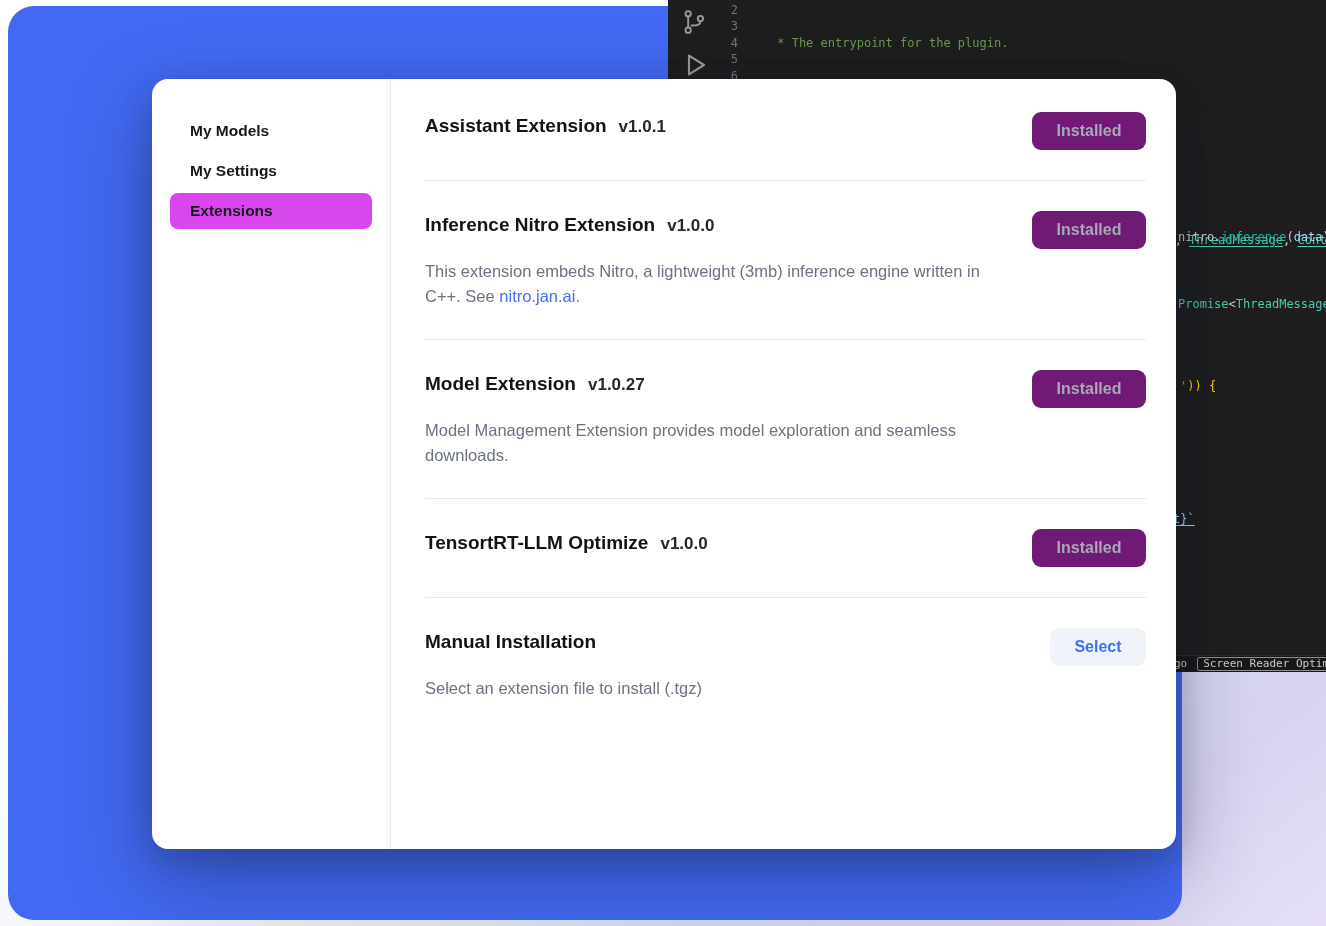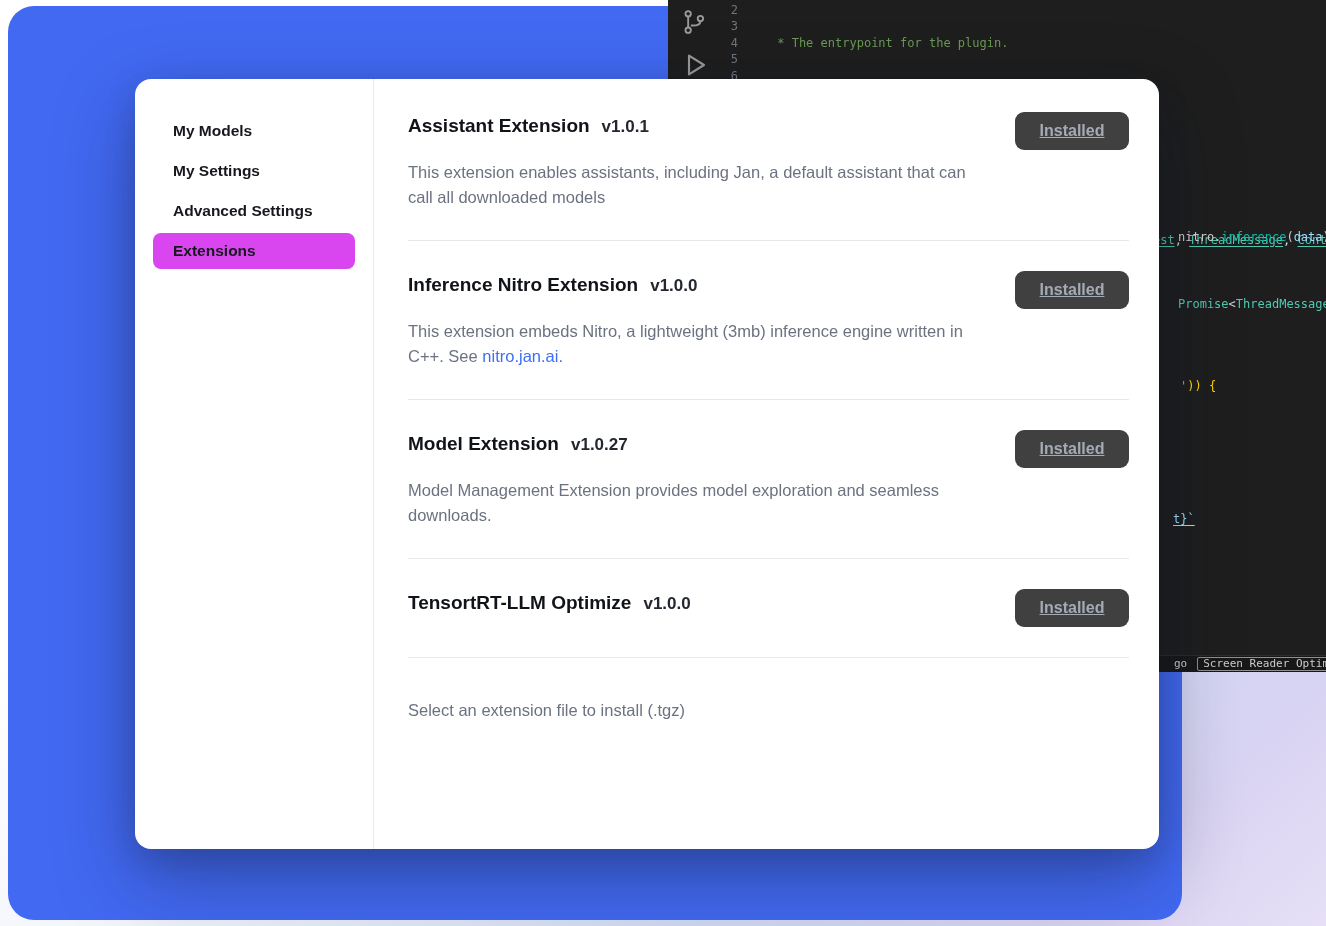--- a/index.html
+++ b/index.html
@@ -39,21 +39,21 @@
     background:#181818; border-top:1px solid #2b2b2b;
     font-size:11px; color:#cccccc; display:flex; align-items:center;
   }
   .status-left{ margin-left:506px; }
   .status-badge{
     margin-left:10px; border:1px solid #8f8f8f; border-radius:2px;
     padding:0 5px; height:14px; line-height:12px; white-space:nowrap;
   }
   
   .card{
-    position:absolute; left:135px; top:79px; width:1024px; height:770px;
+    position:absolute; left:152px; top:79px; width:1024px; height:770px;
     background:#ffffff; border-radius:16px; z-index:5; display:flex; overflow:hidden;
     box-shadow:0 30px 80px rgba(15,23,42,.35), 0 10px 30px rgba(15,23,42,.18);
   }
   .sidebar{ width:239px; border-right:1px solid #e9eaec; padding-top:30px; flex:none; }
   .side-item{
     margin:4px 18px; padding:9px 20px; border-radius:8px;
     font-size:15.5px; font-weight:600; color:#16181d; cursor:pointer;
   }
   .side-item.active{ background:#d946ef; }
   .content{ flex:1; padding:33px 30px 0 34px; }
@@ -63,21 +63,21 @@
   .sec-head{ display:flex; justify-content:space-between; align-items:flex-start; }
   .sec-titles{ display:flex; align-items:baseline; gap:12px; }
   .sec-title{ font-size:19px; line-height:28px; font-weight:700; color:#101318; }
   .sec-version{ font-size:17px; color:#23272f; font-weight:700; }
   .sec-desc{ margin-top:10px; max-width:585px; font-size:16.5px; line-height:25px; color:#6b7280; }
   .sec-desc a{ color:#3e6ff4; text-decoration:none; cursor:pointer; }
   .btn{
     border:none; border-radius:9px; padding:10px 20px;
     font-family:inherit; font-size:16px; font-weight:600; cursor:pointer; flex:none;
   }
-  .btn-installed{ background:#404040; color:#a4abb6; min-width:114px;text-decoration:underline; }
+  .btn-installed{ background:#701a75; color:#a4abb6; min-width:114px; }
   .btn-select{ background:#f0f3f9; color:#4070f4; min-width:96px; }
 </style>
 </head>
 <body>
 
 <div class="blue-panel"></div>
 
 <div class="editor">
   <div class="activity">
     <svg width="28" height="28" viewBox="0 0 24 24" fill="none" stroke="#9a9a9a" stroke-width="1.6">
@@ -118,35 +118,33 @@
   <div class="statusbar">
     <span class="status-left">go</span>
     <span class="status-badge">Screen Reader Optimize</span>
   </div>
 </div>
 
 <div class="card">
   <div class="sidebar">
     <div class="side-item">My Models</div>
     <div class="side-item">My Settings</div>
-    <div class="side-item">Advanced Settings</div>
     <div class="side-item active">Extensions</div>
   </div>
 
   <div class="content">
 
     <section>
       <div class="sec-head">
         <div class="sec-titles">
           <h2 class="sec-title">Assistant Extension</h2>
           <span class="sec-version">v1.0.1</span>
         </div>
         <button class="btn btn-installed">Installed</button>
       </div>
-      <p class="sec-desc">This extension enables assistants, including Jan, a default assistant that can call all downloaded models</p>
     </section>
 
     <section>
       <div class="sec-head">
         <div class="sec-titles">
           <h2 class="sec-title">Inference Nitro Extension</h2>
           <span class="sec-version">v1.0.0</span>
         </div>
         <button class="btn btn-installed">Installed</button>
       </div>
@@ -168,17 +166,23 @@
       <div class="sec-head">
         <div class="sec-titles">
           <h2 class="sec-title">TensortRT-LLM Optimize</h2>
           <span class="sec-version">v1.0.0</span>
         </div>
         <button class="btn btn-installed">Installed</button>
       </div>
     </section>
 
     <section>
+      <div class="sec-head">
+        <div class="sec-titles">
+          <h2 class="sec-title">Manual Installation</h2>
+        </div>
+        <button class="btn btn-select">Select</button>
+      </div>
       <p class="sec-desc">Select an extension file to install (.tgz)</p>
     </section>
 
   </div>
 </div>
 
 </body></html>

